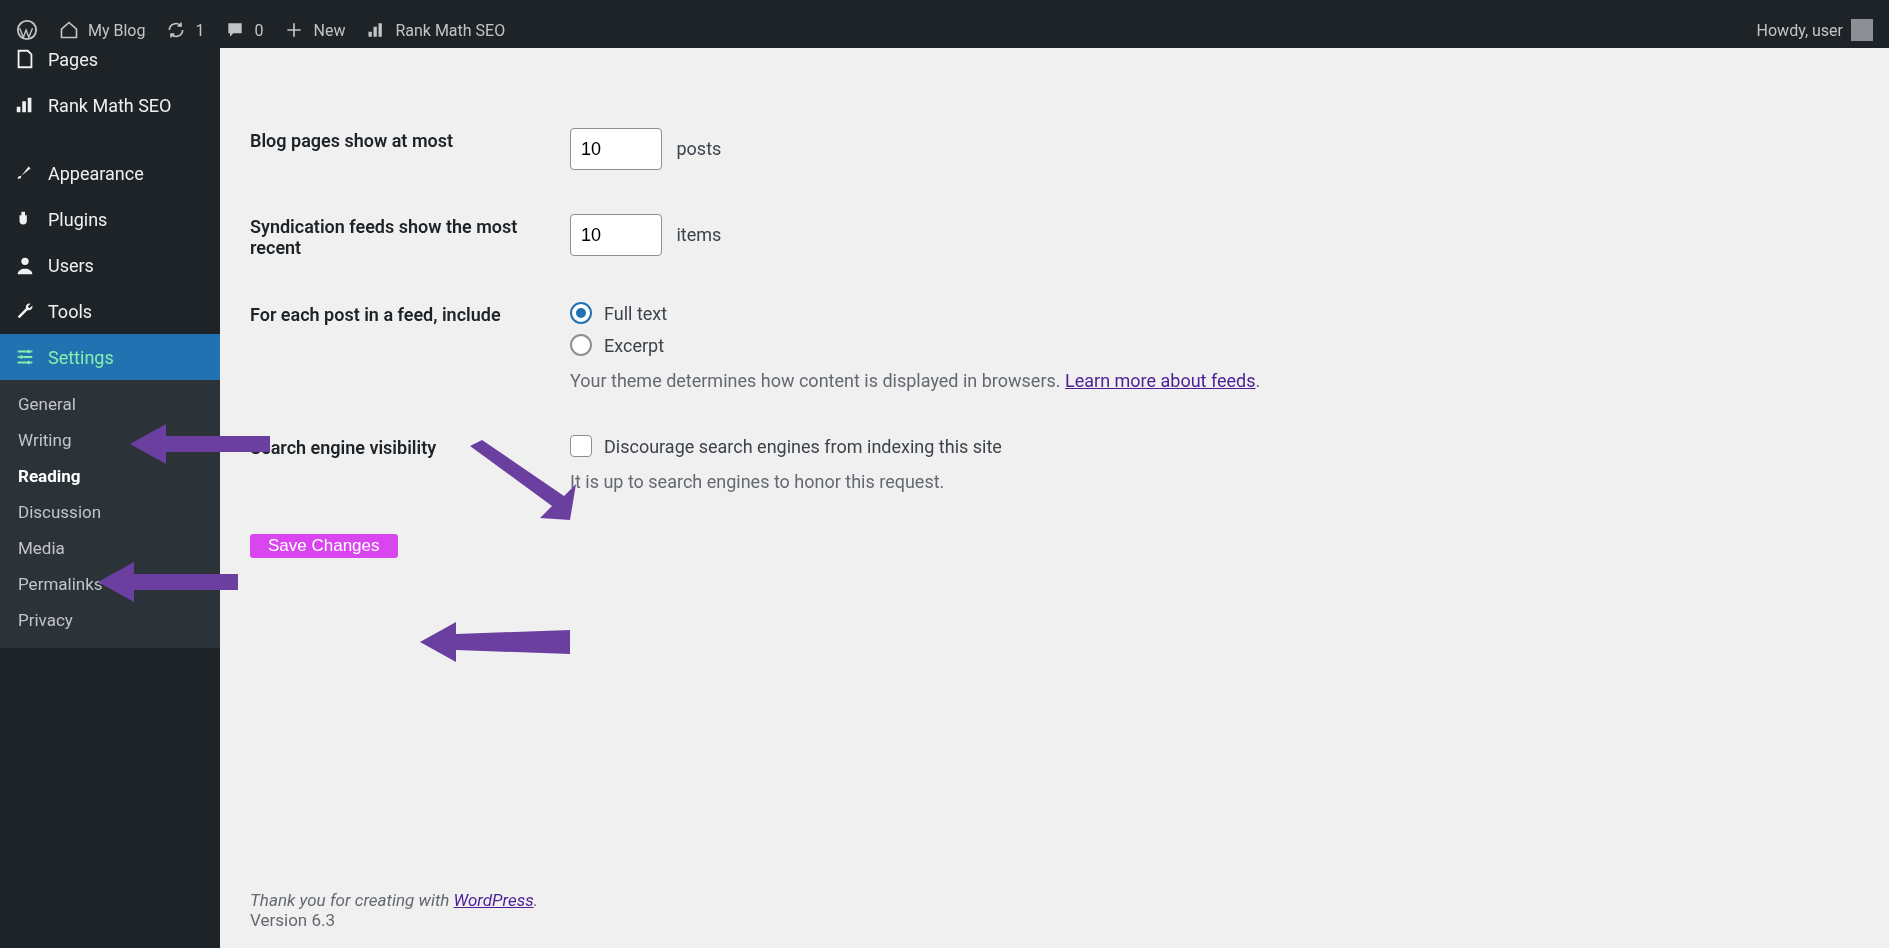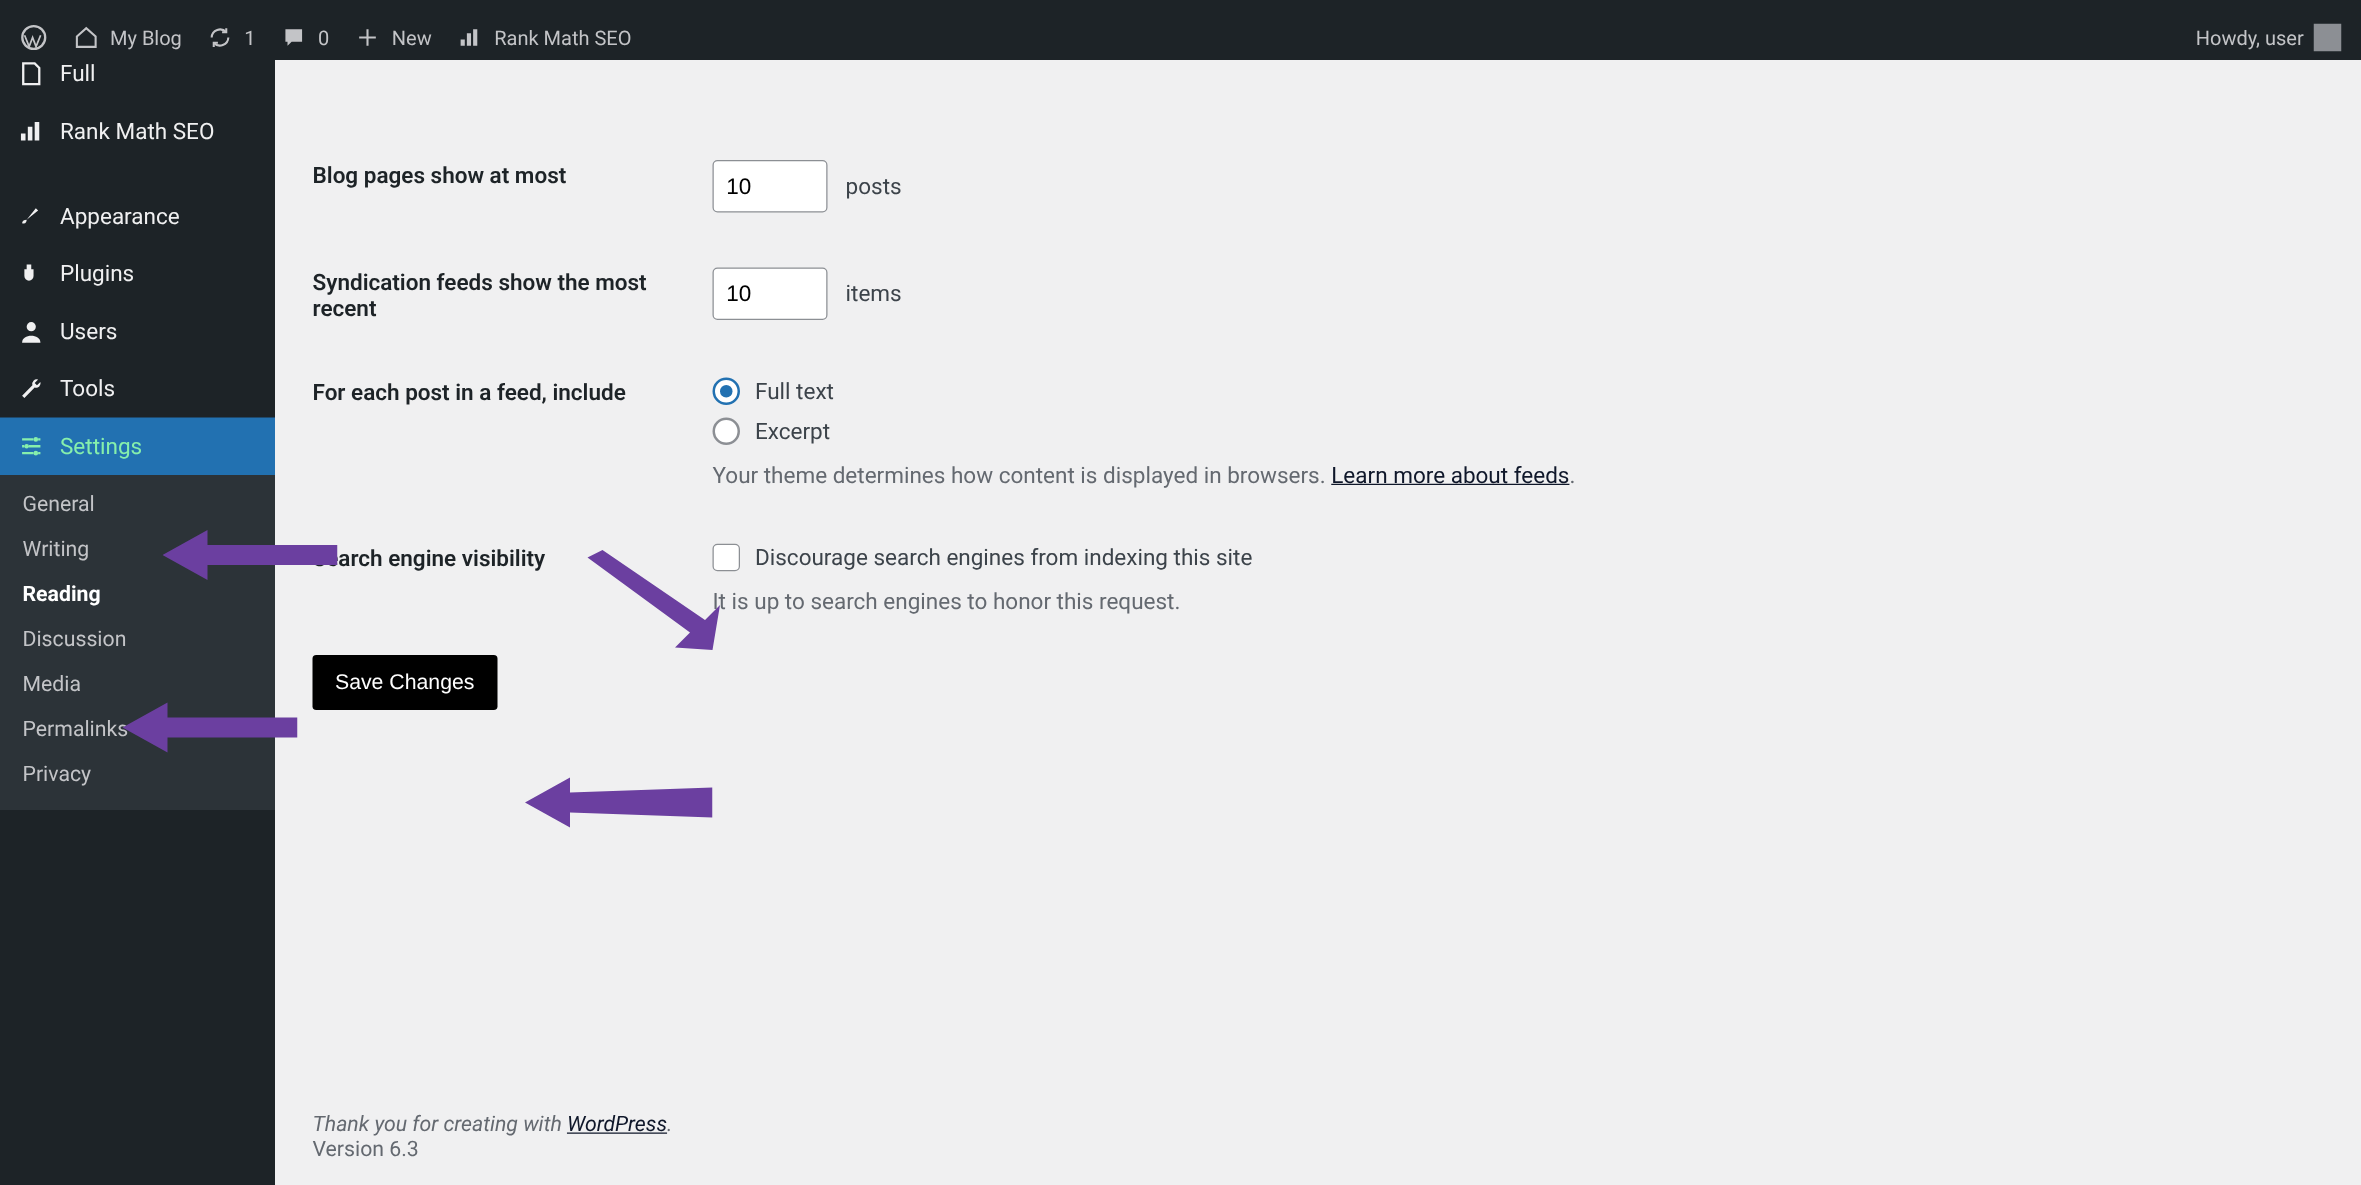--- a/index.html
+++ b/index.html
@@ -93,25 +93,25 @@
 }
 .radio.checked { border-color: #2271b1; }
 .radio.checked::after {
   content: ""; width: 10px; height: 10px; border-radius: 50%; background: #2271b1;
 }
 .check {
   width: 22px; height: 22px; border: 1px solid #8c8f94; border-radius: 4px;
   display: inline-block; background: #fff; flex-shrink: 0;
 }
 .desc { color: #646970; margin-top: 14px; font-size: 18px; }
-.link { color: #0f172a; text-decoration: underline; cursor: pointer; }
+.link { color: #4c1d95; text-decoration: underline; cursor: pointer; }
 .save-btn {
-  background: #000000; color: #fff; border: none;
-  padding: 12px 18px; font-size: 17px; border-radius: 3px; cursor: pointer;
-  margin-top: 10px;
+  background: #d946ef; color: #fff; border: none;
+  padding: 2px 18px; font-size: 17px; border-radius: 3px; cursor: pointer;
+  margin-top: 20px;
 }
 
 
 .footer {
   position: absolute; bottom: 0; left: 220px; right: 0;
   display: flex; justify-content: space-between;
   padding: 18px 30px;
   color: #646970; font-size: 17px; font-style: italic;
   background: #f0f0f1;
   flex-direction: column;
@@ -192,21 +192,21 @@
   </div>
 </div>
 
 <div class="sidebar">
   <div class="menu-item">
     <span class="menu-icon">
         <svg viewBox="0 0 24 24" width="22" height="22">
           <path d="M5 3h10l4 4v14H5z" fill="none" stroke="currentColor" stroke-width="2"></path>
         </svg>
       </span>
-    <span>Full</span>
+    <span>Pages</span>
   </div>
   <div class="menu-item">
     <span class="menu-icon">
         <svg viewBox="0 0 24 24" width="22" height="22">
           <path d="M3 20h4v-6H3zm6 0h4V8H9zm6 0h4V4h-4z" fill="currentColor"></path>
         </svg>
       </span>
     <span>Rank Math SEO</span>
   </div>
   <div style="height:22px"></div>

